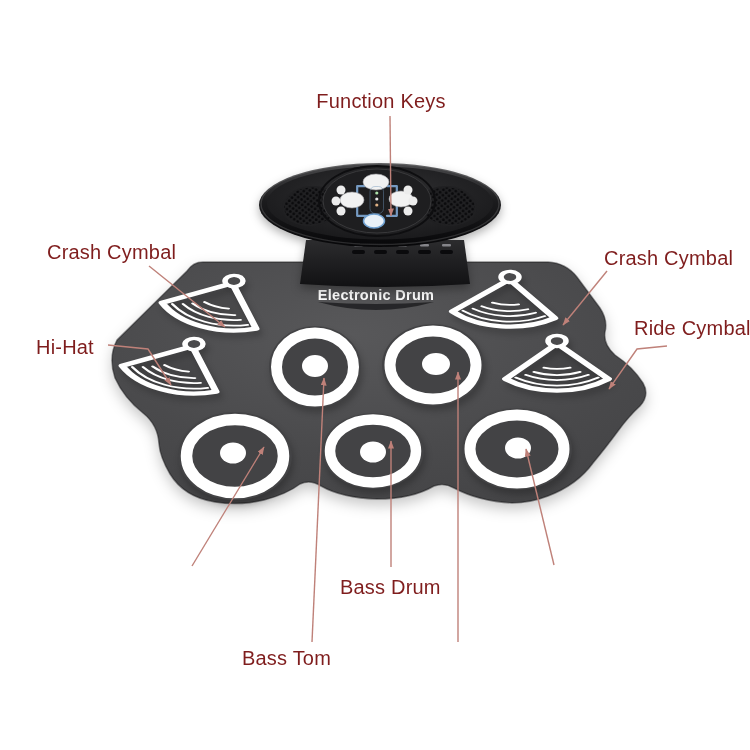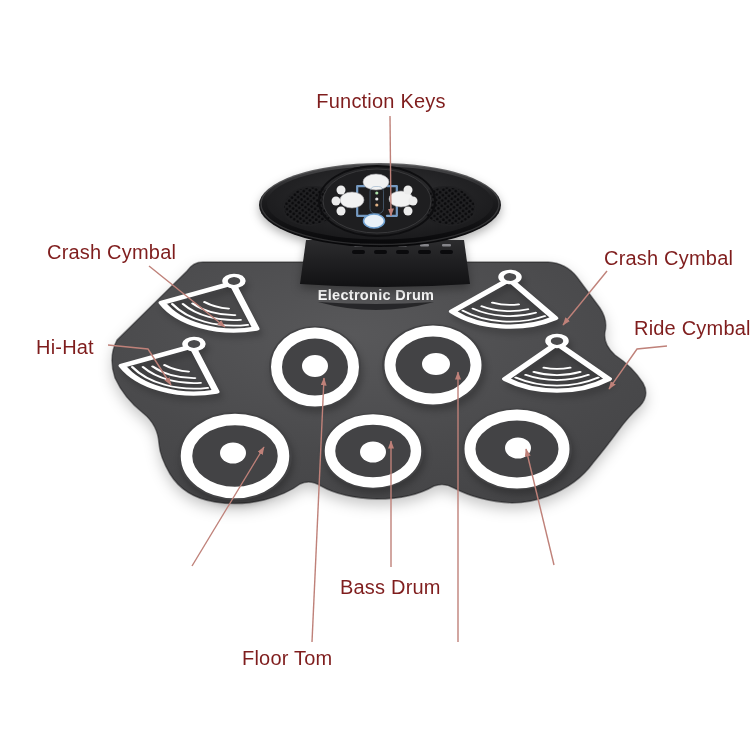--- a/index.html
+++ b/index.html
@@ -211,15 +211,15 @@
   <div class="lbl" style="left:36px;top:336px">Hi-Hat</div>
 
   <div class="lbl" style="left:604px;top:247px">Crash Cymbal</div>
 
   <div class="lbl" style="left:634px;top:317px">Ride Cymbal</div>
 
 
   <div class="lbl" style="left:340px;top:576px">Bass Drum</div>
 
 
-  <div class="lbl" style="left:242px;top:647px">Floor Tom</div>
+  <div class="lbl" style="left:242px;top:647px">Bass Tom</div>
 
 </div>
 
 </body></html>

